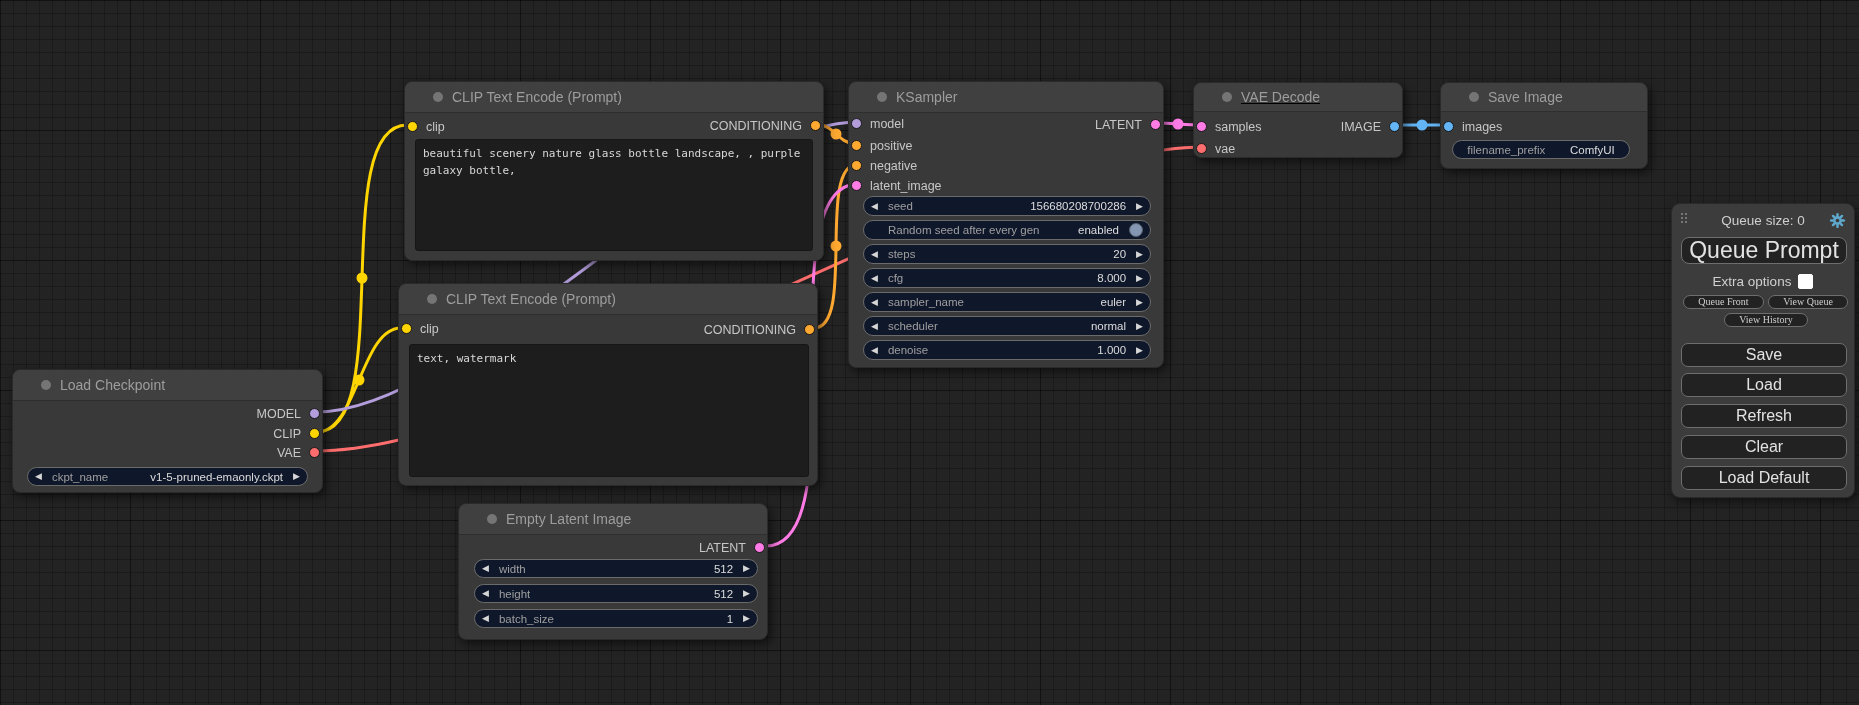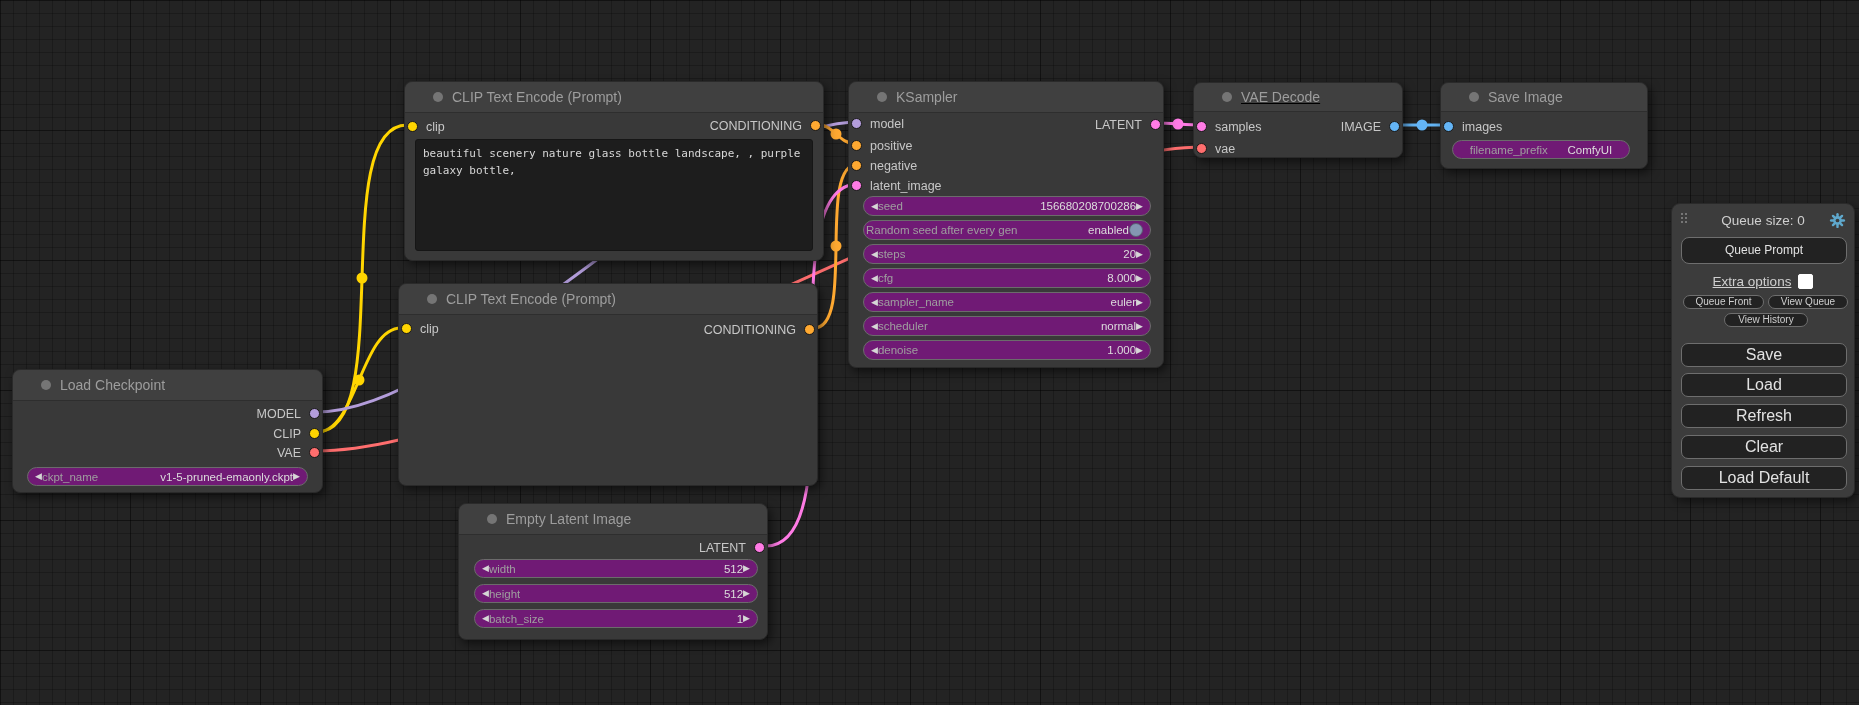--- a/index.html
+++ b/index.html
@@ -17,47 +17,47 @@
     box-shadow:3px 4px 10px rgba(0,0,0,.55);box-sizing:border-box;}
   .ntitle{height:30px;background:#404040;border-radius:8px 8px 0 0;display:flex;align-items:center;
     padding:0 28px;gap:9px;border-bottom:1px solid #2e2e2e;}
   .ntitle span.t{color:#9d9d9d;font-size:14px;white-space:nowrap;}
   .ndot{width:10px;height:10px;border-radius:50%;background:#757575;flex:0 0 auto;}
   .port{position:absolute;height:13px;display:flex;align-items:center;gap:8px;}
   .port.in{left:2px;}
   .port.out{right:2px;flex-direction:row;}
   .dot{width:11px;height:11px;border-radius:50%;border:1px solid #191919;box-sizing:border-box;flex:0 0 auto;}
   .plabel{color:#c7c7c7;font-size:12.5px;white-space:nowrap;}
-  .pill{position:absolute;background:#701a75;border:1px solid #6b6b6b;border-radius:11px;display:flex;
-    align-items:center;padding:0 7px;box-sizing:border-box;gap:0;}
+  .pill{position:absolute;background:#0f172a;border:1px solid #6b6b6b;border-radius:11px;display:flex;
+    align-items:center;padding:0 7px;box-sizing:border-box;gap:10px;}
   .arr{color:#d6d6d6;font-size:9px;line-height:1;flex:0 0 auto;}
   .wname{color:#9f9f9f;font-size:11.5px;white-space:nowrap;overflow:hidden;}
   .wval{color:#dcdcdc;font-size:11.5px;margin-left:auto;white-space:nowrap;}
   .ta{position:absolute;background:#1d1d1d;border:1px solid #161616;border-radius:3px;
     color:#d8d8d8;font-family:"DejaVu Sans Mono","Liberation Mono",monospace;font-size:11px;
     line-height:1.55;padding:5px 7px;box-sizing:border-box;overflow:hidden;word-break:break-word;}
   .toggle{width:12px;height:12px;border-radius:50%;background:#8496b2;border:1px solid #55606f;flex:0 0 auto;}
   
   #qpanel{position:absolute;left:1671px;top:203px;width:184px;height:295px;z-index:3;
     background:#3c3c3c;border:1px solid #2a2a2a;border-radius:9px;box-shadow:3px 4px 10px rgba(0,0,0,.5);
     box-sizing:border-box;}
   .qhead{position:relative;height:32px;display:flex;align-items:center;justify-content:center;}
   .qsize{color:#cfcfcf;font-size:13.5px;}
   .drag{position:absolute;left:9px;top:9px;width:8px;display:grid;grid-template-columns:2px 2px;gap:2px;}
   .drag i{width:2px;height:2px;background:#8a8a8a;border-radius:50%;}
   .gear{position:absolute;right:8px;top:8px;width:17px;height:17px;}
   .qbtn{display:block;position:absolute;left:9px;width:166px;background:#222;border:1px solid #6e6e6e;
     border-radius:7px;color:#e2e2e2;text-align:center;box-sizing:border-box;}
   .qbtn.big{font-size:16px;height:24px;line-height:22px;}
-  .qp{font-size:12px;height:27px;line-height:25px;top:33px;border-radius:8px;}
+  .qp{font-size:23px;height:27px;line-height:25px;top:33px;border-radius:8px;}
   .extra{position:absolute;top:70px;left:0;width:100%;display:flex;align-items:center;
-    justify-content:center;gap:7px;color:#cfcfcf;font-size:13.5px;text-decoration:underline;}
+    justify-content:center;gap:7px;color:#cfcfcf;font-size:13.5px;}
   .chk{width:13px;height:13px;background:#fff;border:1px solid #fff;border-radius:2px;}
   .spill{position:absolute;background:#222;border:1px solid #6e6e6e;border-radius:9px;color:#cfcfcf;
-    font-size:10px;text-align:center;box-sizing:border-box;height:14px;line-height:12px;}
+    font-size:10px;text-align:center;box-sizing:border-box;height:14px;line-height:12px;font-family:Liberation Serif, serif;}
 </style>
 </head>
 <body>
 
 <div id="canvas">
 
   <svg id="wires" width="1859" height="705">
     <path d="M317,432 C397,432 327,125 407,125" stroke="#ffd500" stroke-width="3" fill="none"></path>
     <path d="M317,432 C357,432 361,328 401,328" stroke="#ffd500" stroke-width="3" fill="none"></path>
     <path d="M316,412 C466,412 708,122 858,122" stroke="#b39ddb" stroke-width="3" fill="none"></path>
@@ -122,20 +122,21 @@
       <span class="t">CLIP Text Encode (Prompt)</span>
     </div>
     <div class="port in" style="top:38px">
       <span class="dot" style="background:#ffd500"></span>
       <span class="plabel">clip</span>
     </div>
     <div class="port out" style="top:39px">
       <span class="plabel">CONDITIONING</span>
       <span class="dot" style="background:#ffa931"></span>
     </div>
+    <div class="ta" style="left:10px;top:60px;width:400px;height:133px;">text, watermark</div>
   </div>
 
   <div class="node" style="left:848px;top:81px;width:316px;height:287px;">
     <div class="ntitle">
       <span class="ndot"></span>
       <span class="t">KSampler</span>
     </div>
     <div class="port in" style="top:35px">
       <span class="dot" style="background:#b39ddb"></span>
       <span class="plabel">model</span>
@@ -156,21 +157,21 @@
       <span class="plabel">LATENT</span>
       <span class="dot" style="background:#ff7be5"></span>
     </div>
 
     <div class="pill" style="left:14px;top:114px;width:288px;height:20px;">
       <span class="arr">◀</span>
       <span class="wname">seed</span>
       <span class="wval">156680208700286</span>
       <span class="arr">▶</span>
     </div>
-    <div class="pill" style="left:14px;top:138px;width:288px;height:20px;padding-left:2px;">
+    <div class="pill" style="left:14px;top:138px;width:288px;height:20px;padding-left:24px;">
       <span class="wname">Random seed after every gen</span>
       <span class="wval">enabled</span>
       <span class="toggle"></span>
     </div>
     <div class="pill" style="left:14px;top:162px;width:288px;height:20px;">
       <span class="arr">◀</span>
       <span class="wname">steps</span>
       <span class="wval">20</span>
       <span class="arr">▶</span>
     </div>

